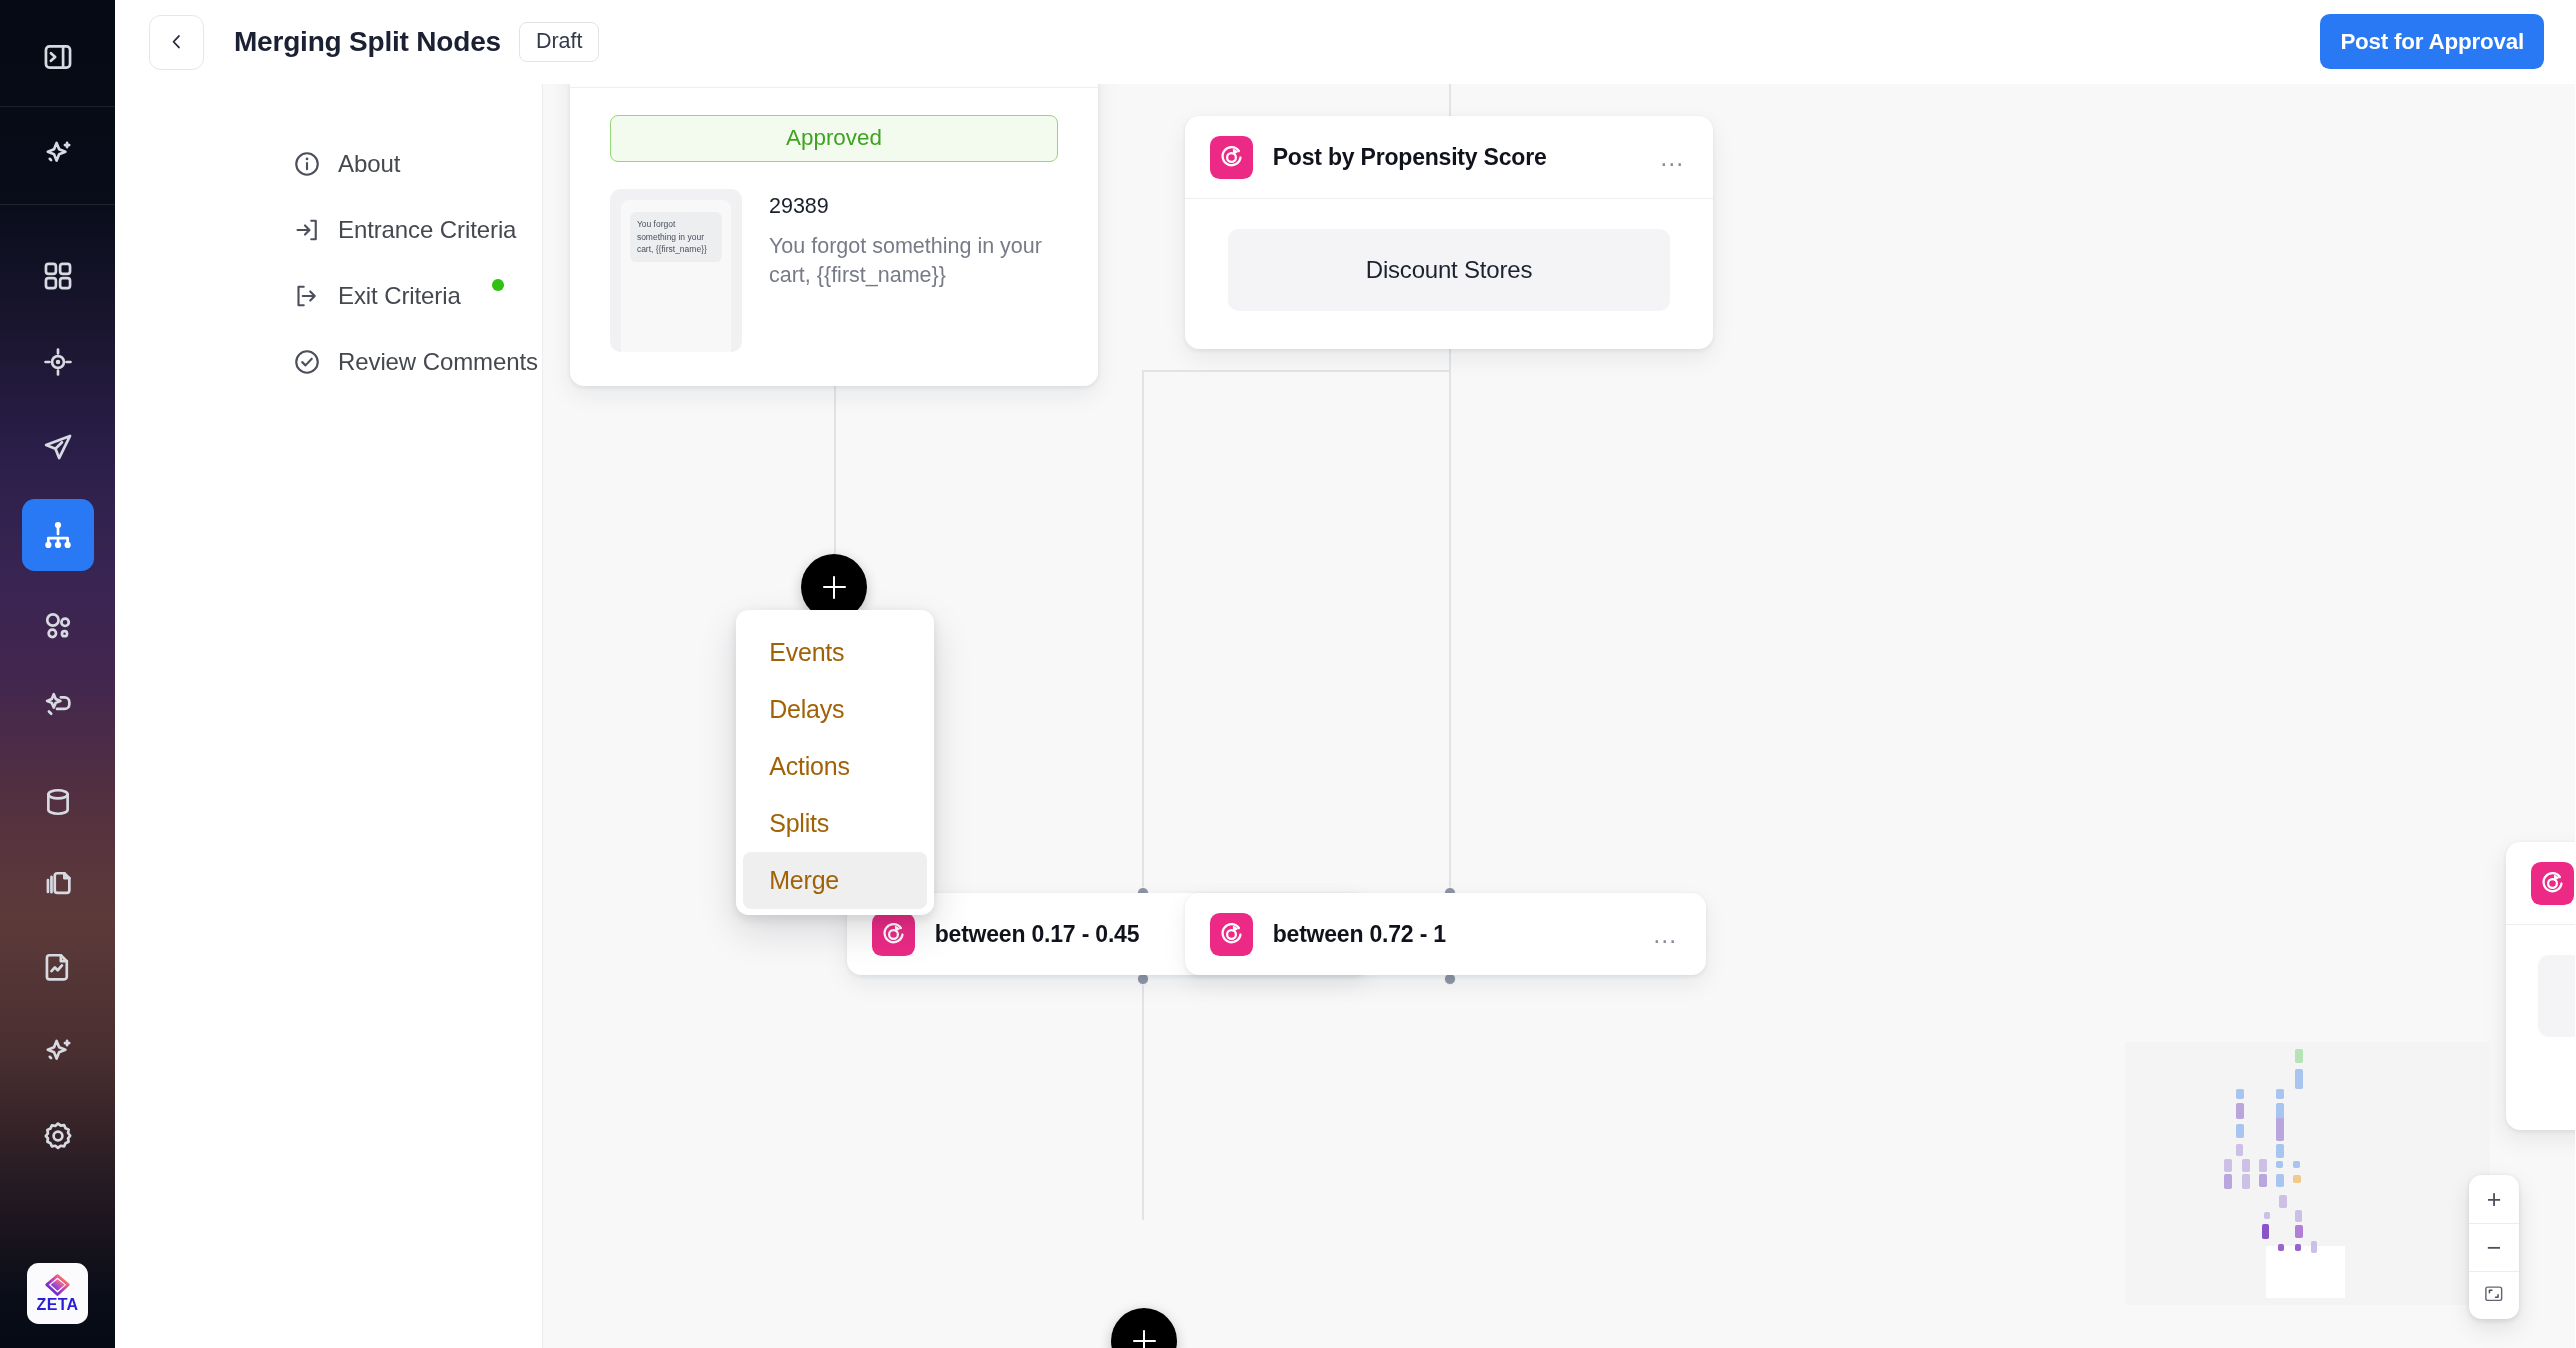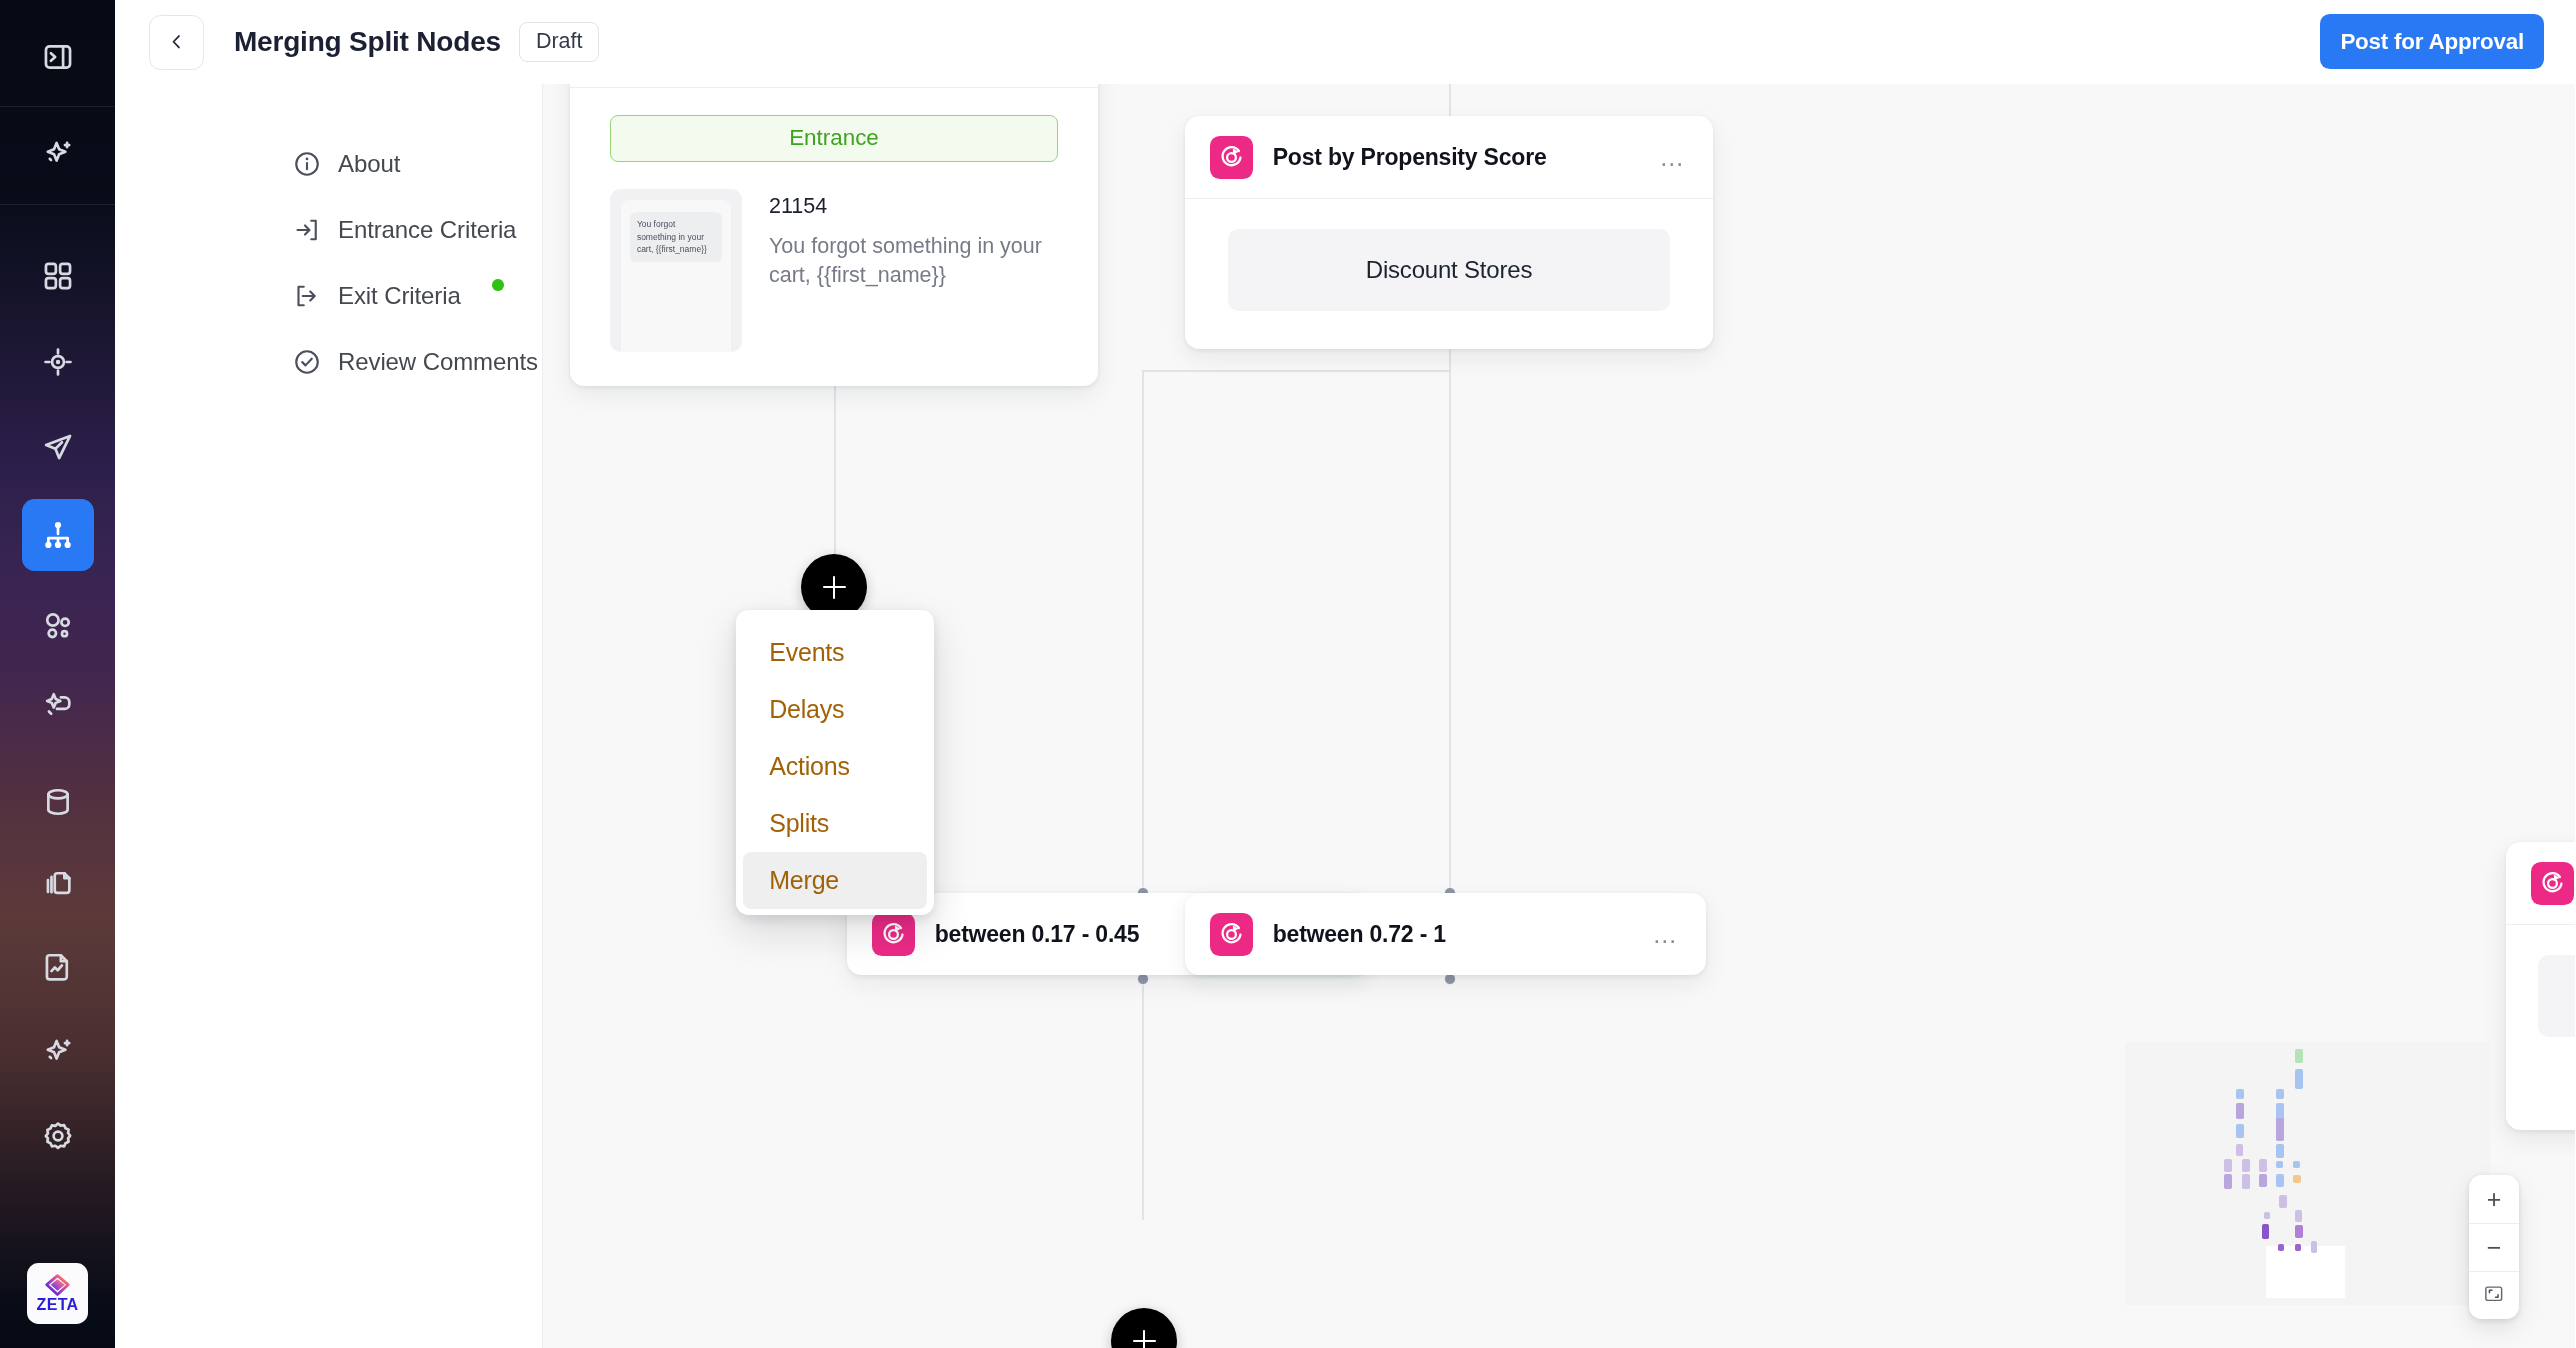--- a/index.html
+++ b/index.html
@@ -437,29 +437,29 @@
         <div class="port" style="left:901px; top:889px;"></div>
 
         <div class="node" style="left:27px; top:-79px; width:528px;">
           <div class="node-head">
             
             
             
           </div>
           <div class="node-sep"></div>
           <div class="node-body">
-            <div class="approved-badge">Entrance</div>
+            <div class="approved-badge">Approved</div>
             <div class="sms-preview">
               <div class="phone-shell">
                 <div class="phone-screen">
                   <div class="bubble">You forgot something in your cart, {{first_name}}</div>
                 </div>
               </div>
               <div class="sms-meta">
-                <div class="sms-id">21154</div>
+                <div class="sms-id">29389</div>
                 <div class="sms-text">You forgot something in your cart, {{first_name}}</div>
               </div>
             </div>
           </div>
         </div>
 
         <div class="node" style="left:642px; top:32px; width:528px;">
           <div class="node-head">
             <span class="node-icon split">
               <svg viewBox="0 0 24 24">

